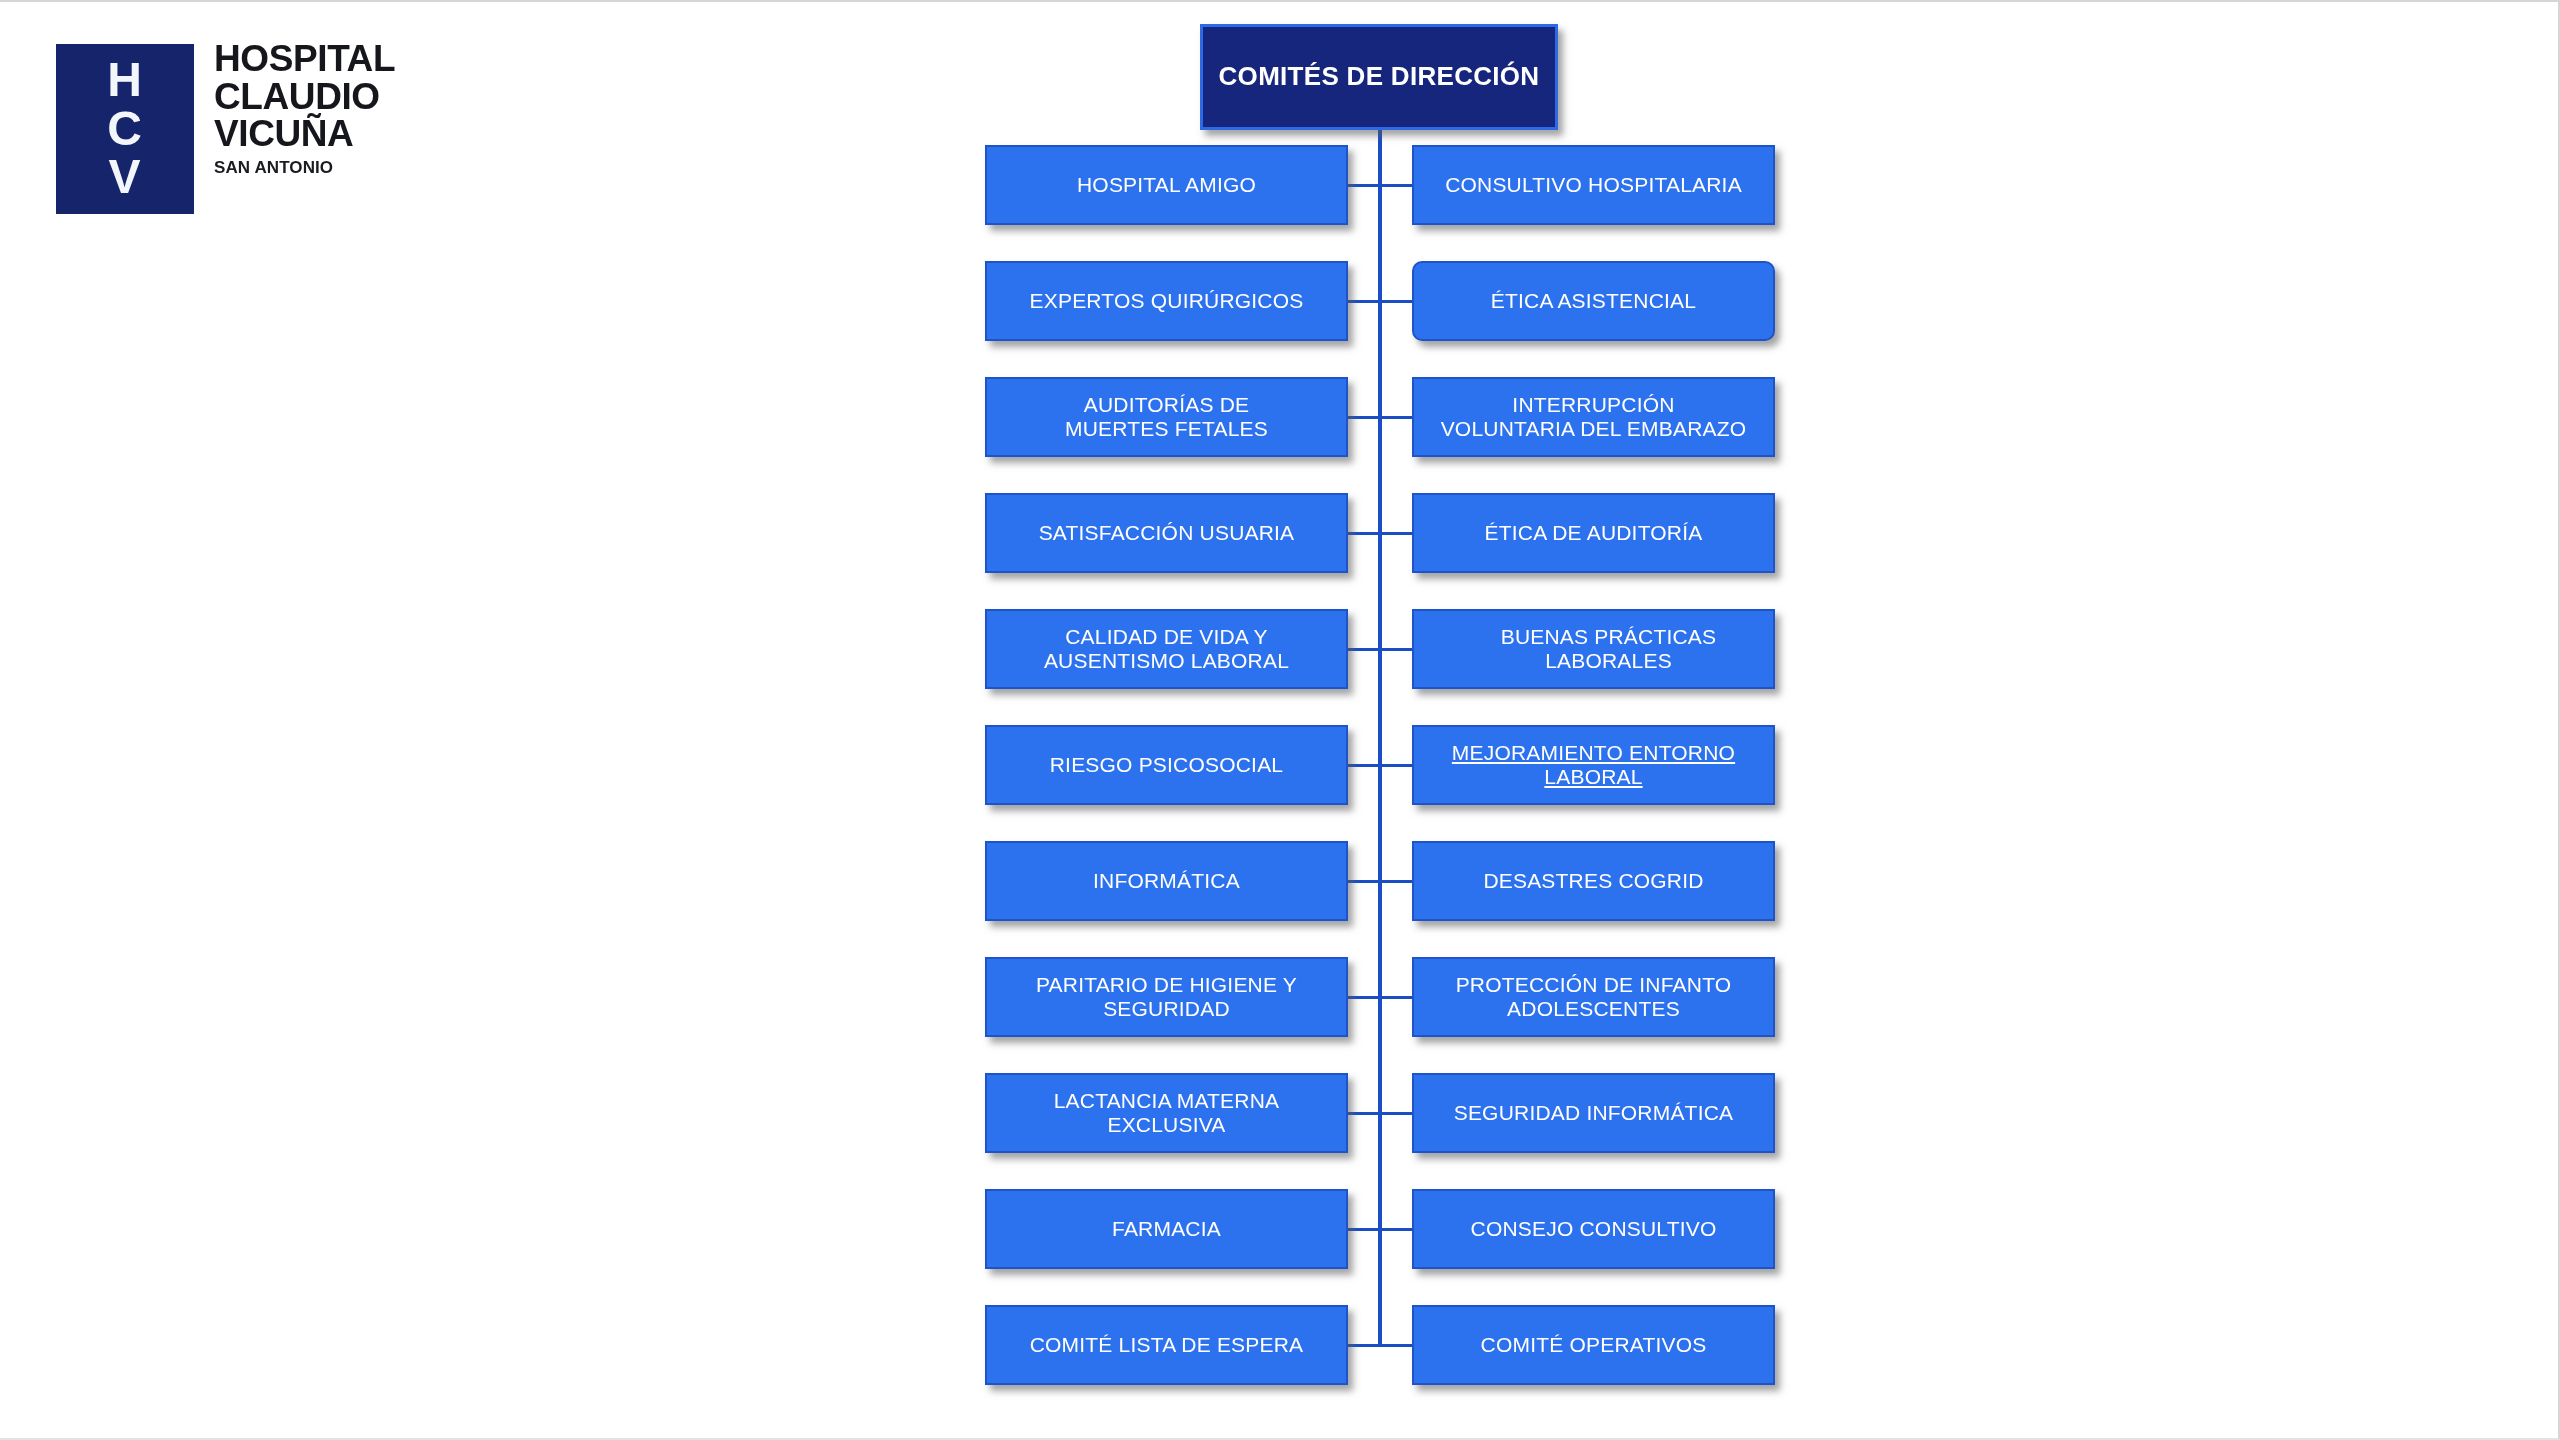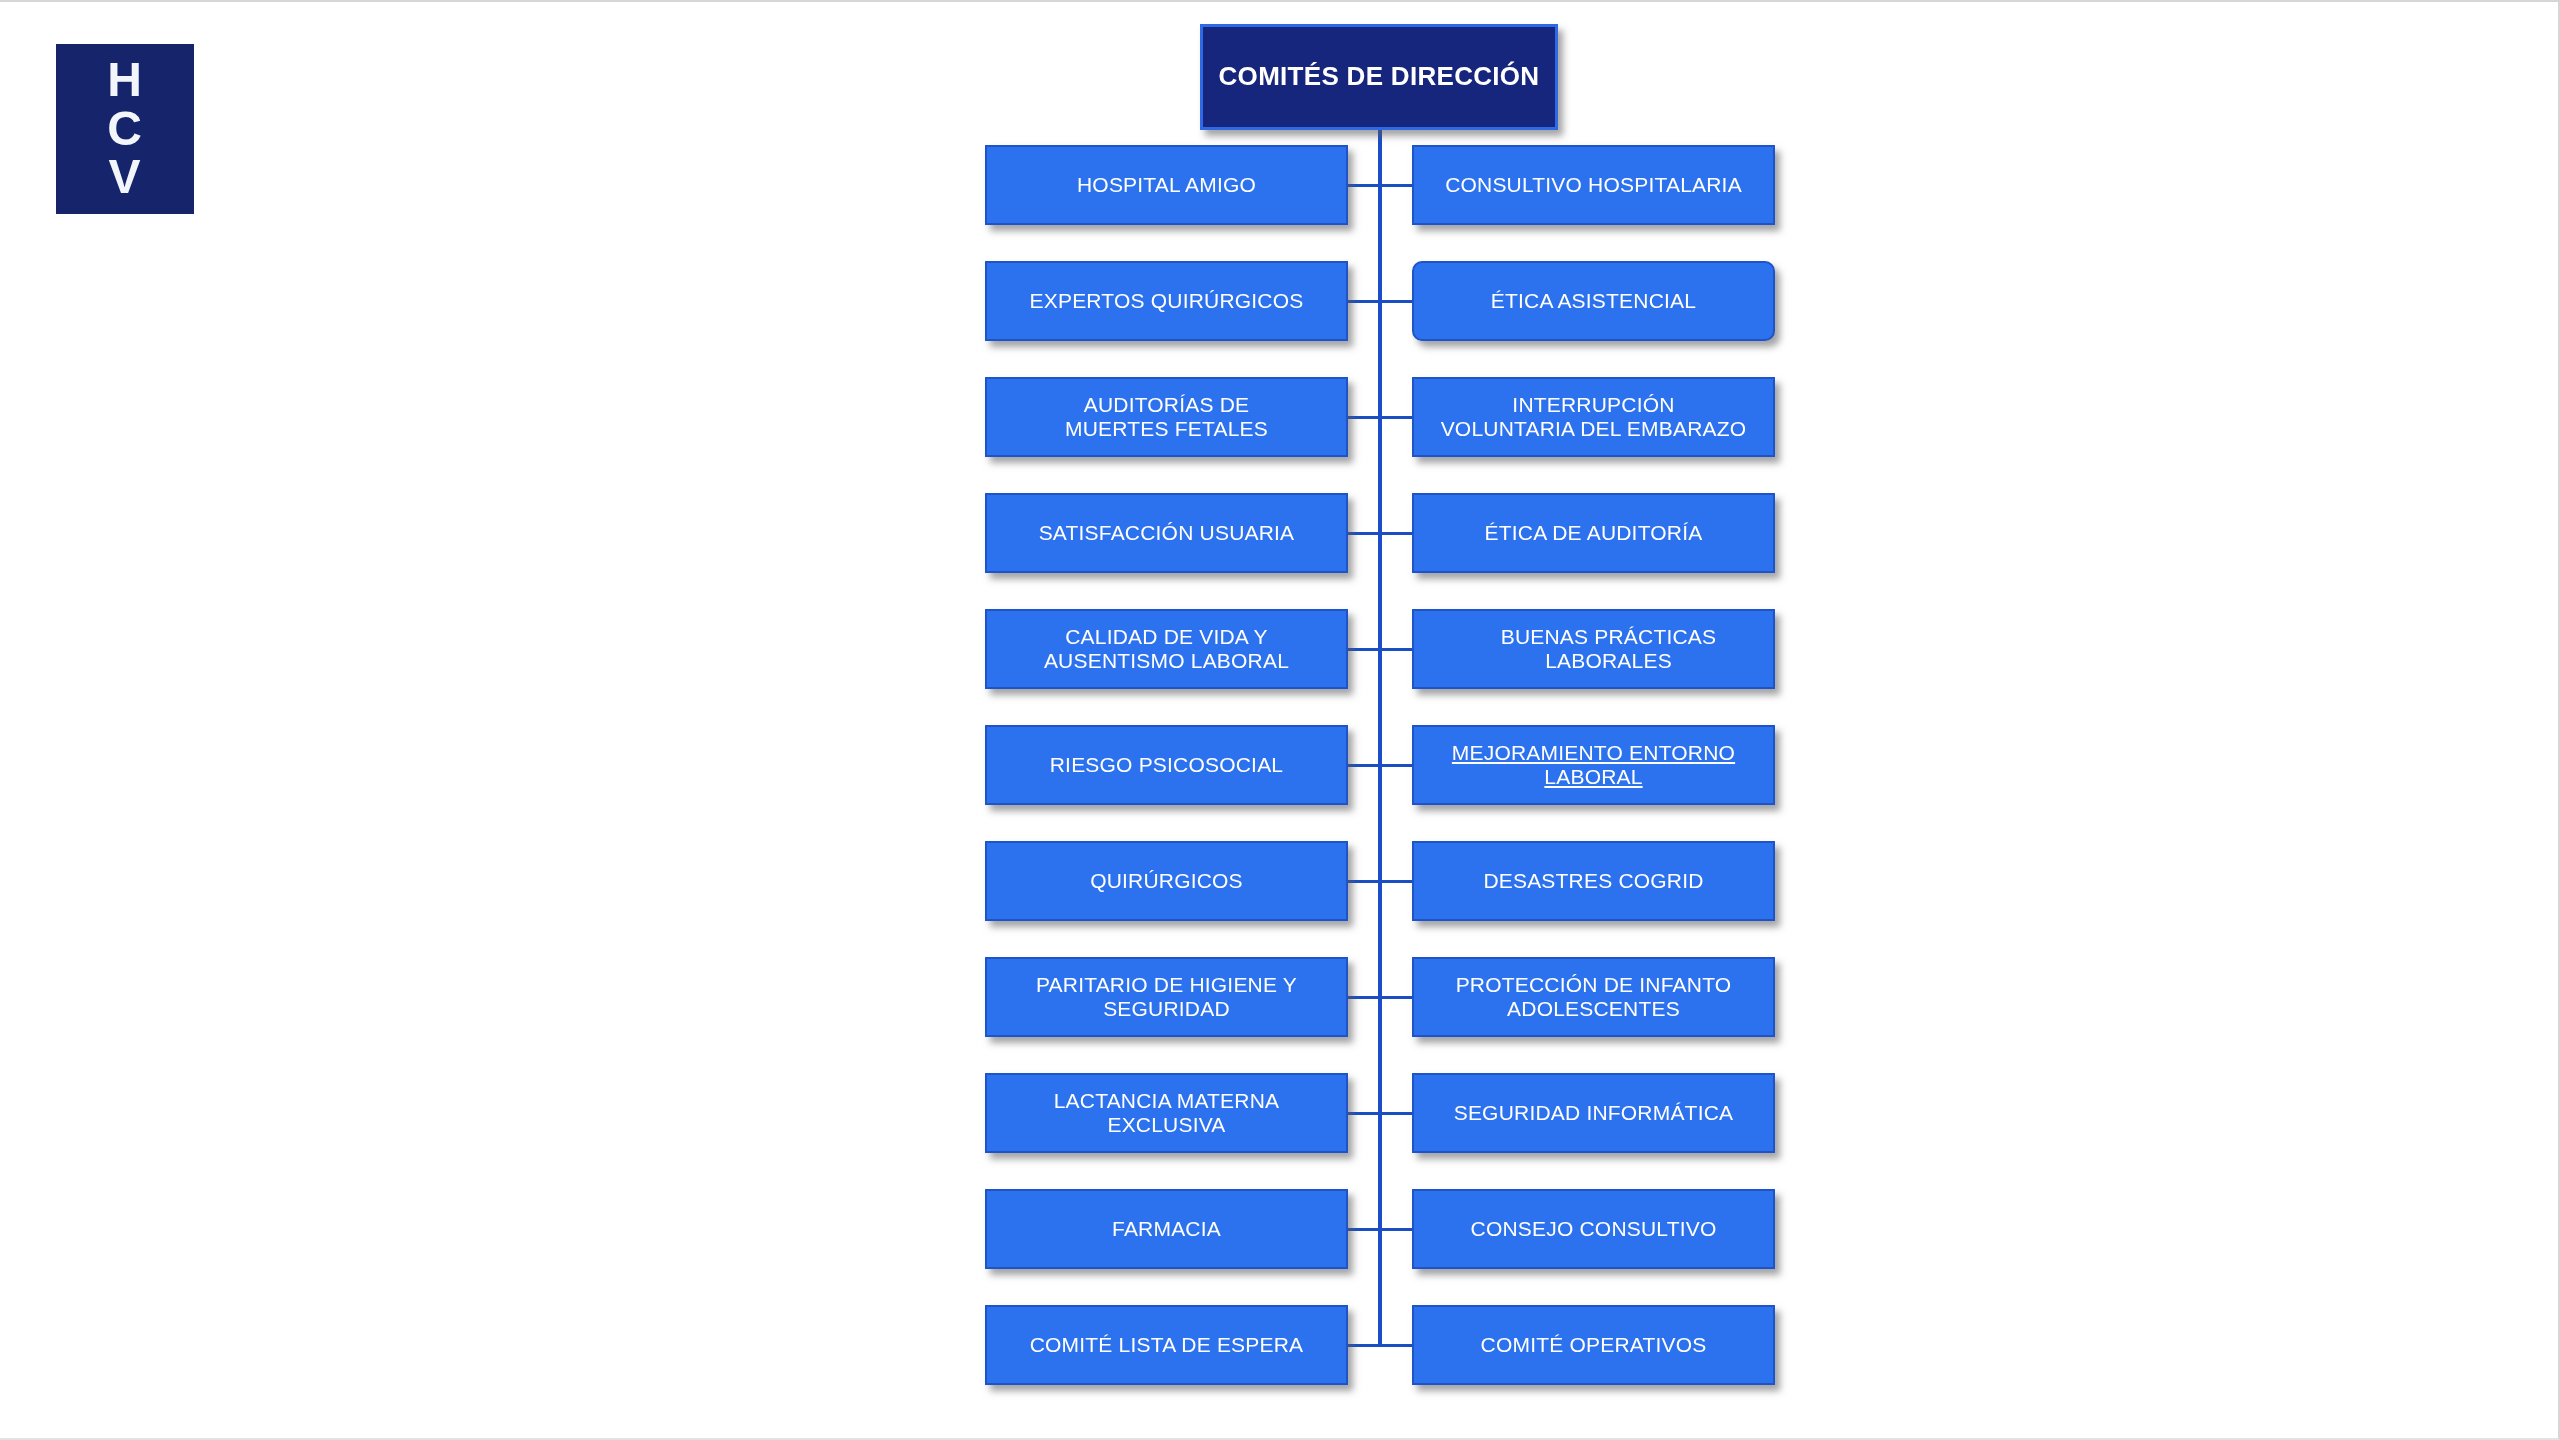--- a/index.html
+++ b/index.html
@@ -141,20 +141,26 @@
 </head>
 <body>
 
 <div id="slide">
 
   <div id="logo-block">
     <div id="logo-mark">
       <span>H</span>
       <span>C</span>
       <span>V</span>
+    </div>
+    <div id="logo-words">
+      <span class="big">HOSPITAL</span>
+      <span class="big">CLAUDIO</span>
+      <span class="big">VICUÑA</span>
+      <span class="small">SAN ANTONIO</span>
     </div>
   </div>
 
   <div id="chart">
 
     <div id="connectors">
         <div class="spine" style="left: 1378px; top: 128px; height: 1215px;"></div>
         <div class="hconn" style="left: 1348px; top: 182px; width: 32px;"></div>
         <div class="hconn" style="left: 1378px; top: 182px; width: 34px;"></div>
         <div class="hconn" style="left: 1348px; top: 298px; width: 32px;"></div>
@@ -214,21 +220,21 @@
         <div class="node child-node right" style="top: 607px; left: 1412px; padding-left: 30px;">
           <span class="label">BUENAS PRÁCTICAS LABORALES</span>
         </div>
         <div class="node child-node left" style="top: 723px; left: 985px;">
           <span class="label">RIESGO PSICOSOCIAL</span>
         </div>
         <div class="node child-node right" style="top: 723px; left: 1412px; text-decoration: underline;">
           <span class="label">MEJORAMIENTO ENTORNO<br>LABORAL</span>
         </div>
         <div class="node child-node left" style="top: 839px; left: 985px;">
-          <span class="label">QUIRÚRGICOS</span>
+          <span class="label">INFORMÁTICA</span>
         </div>
         <div class="node child-node right" style="top: 839px; left: 1412px;">
           <span class="label">DESASTRES COGRID</span>
         </div>
         <div class="node child-node left" style="top: 955px; left: 985px;">
           <span class="label">PARITARIO DE HIGIENE Y<br>SEGURIDAD</span>
         </div>
         <div class="node child-node right" style="top: 955px; left: 1412px;">
           <span class="label">PROTECCIÓN DE INFANTO<br>ADOLESCENTES</span>
         </div>

